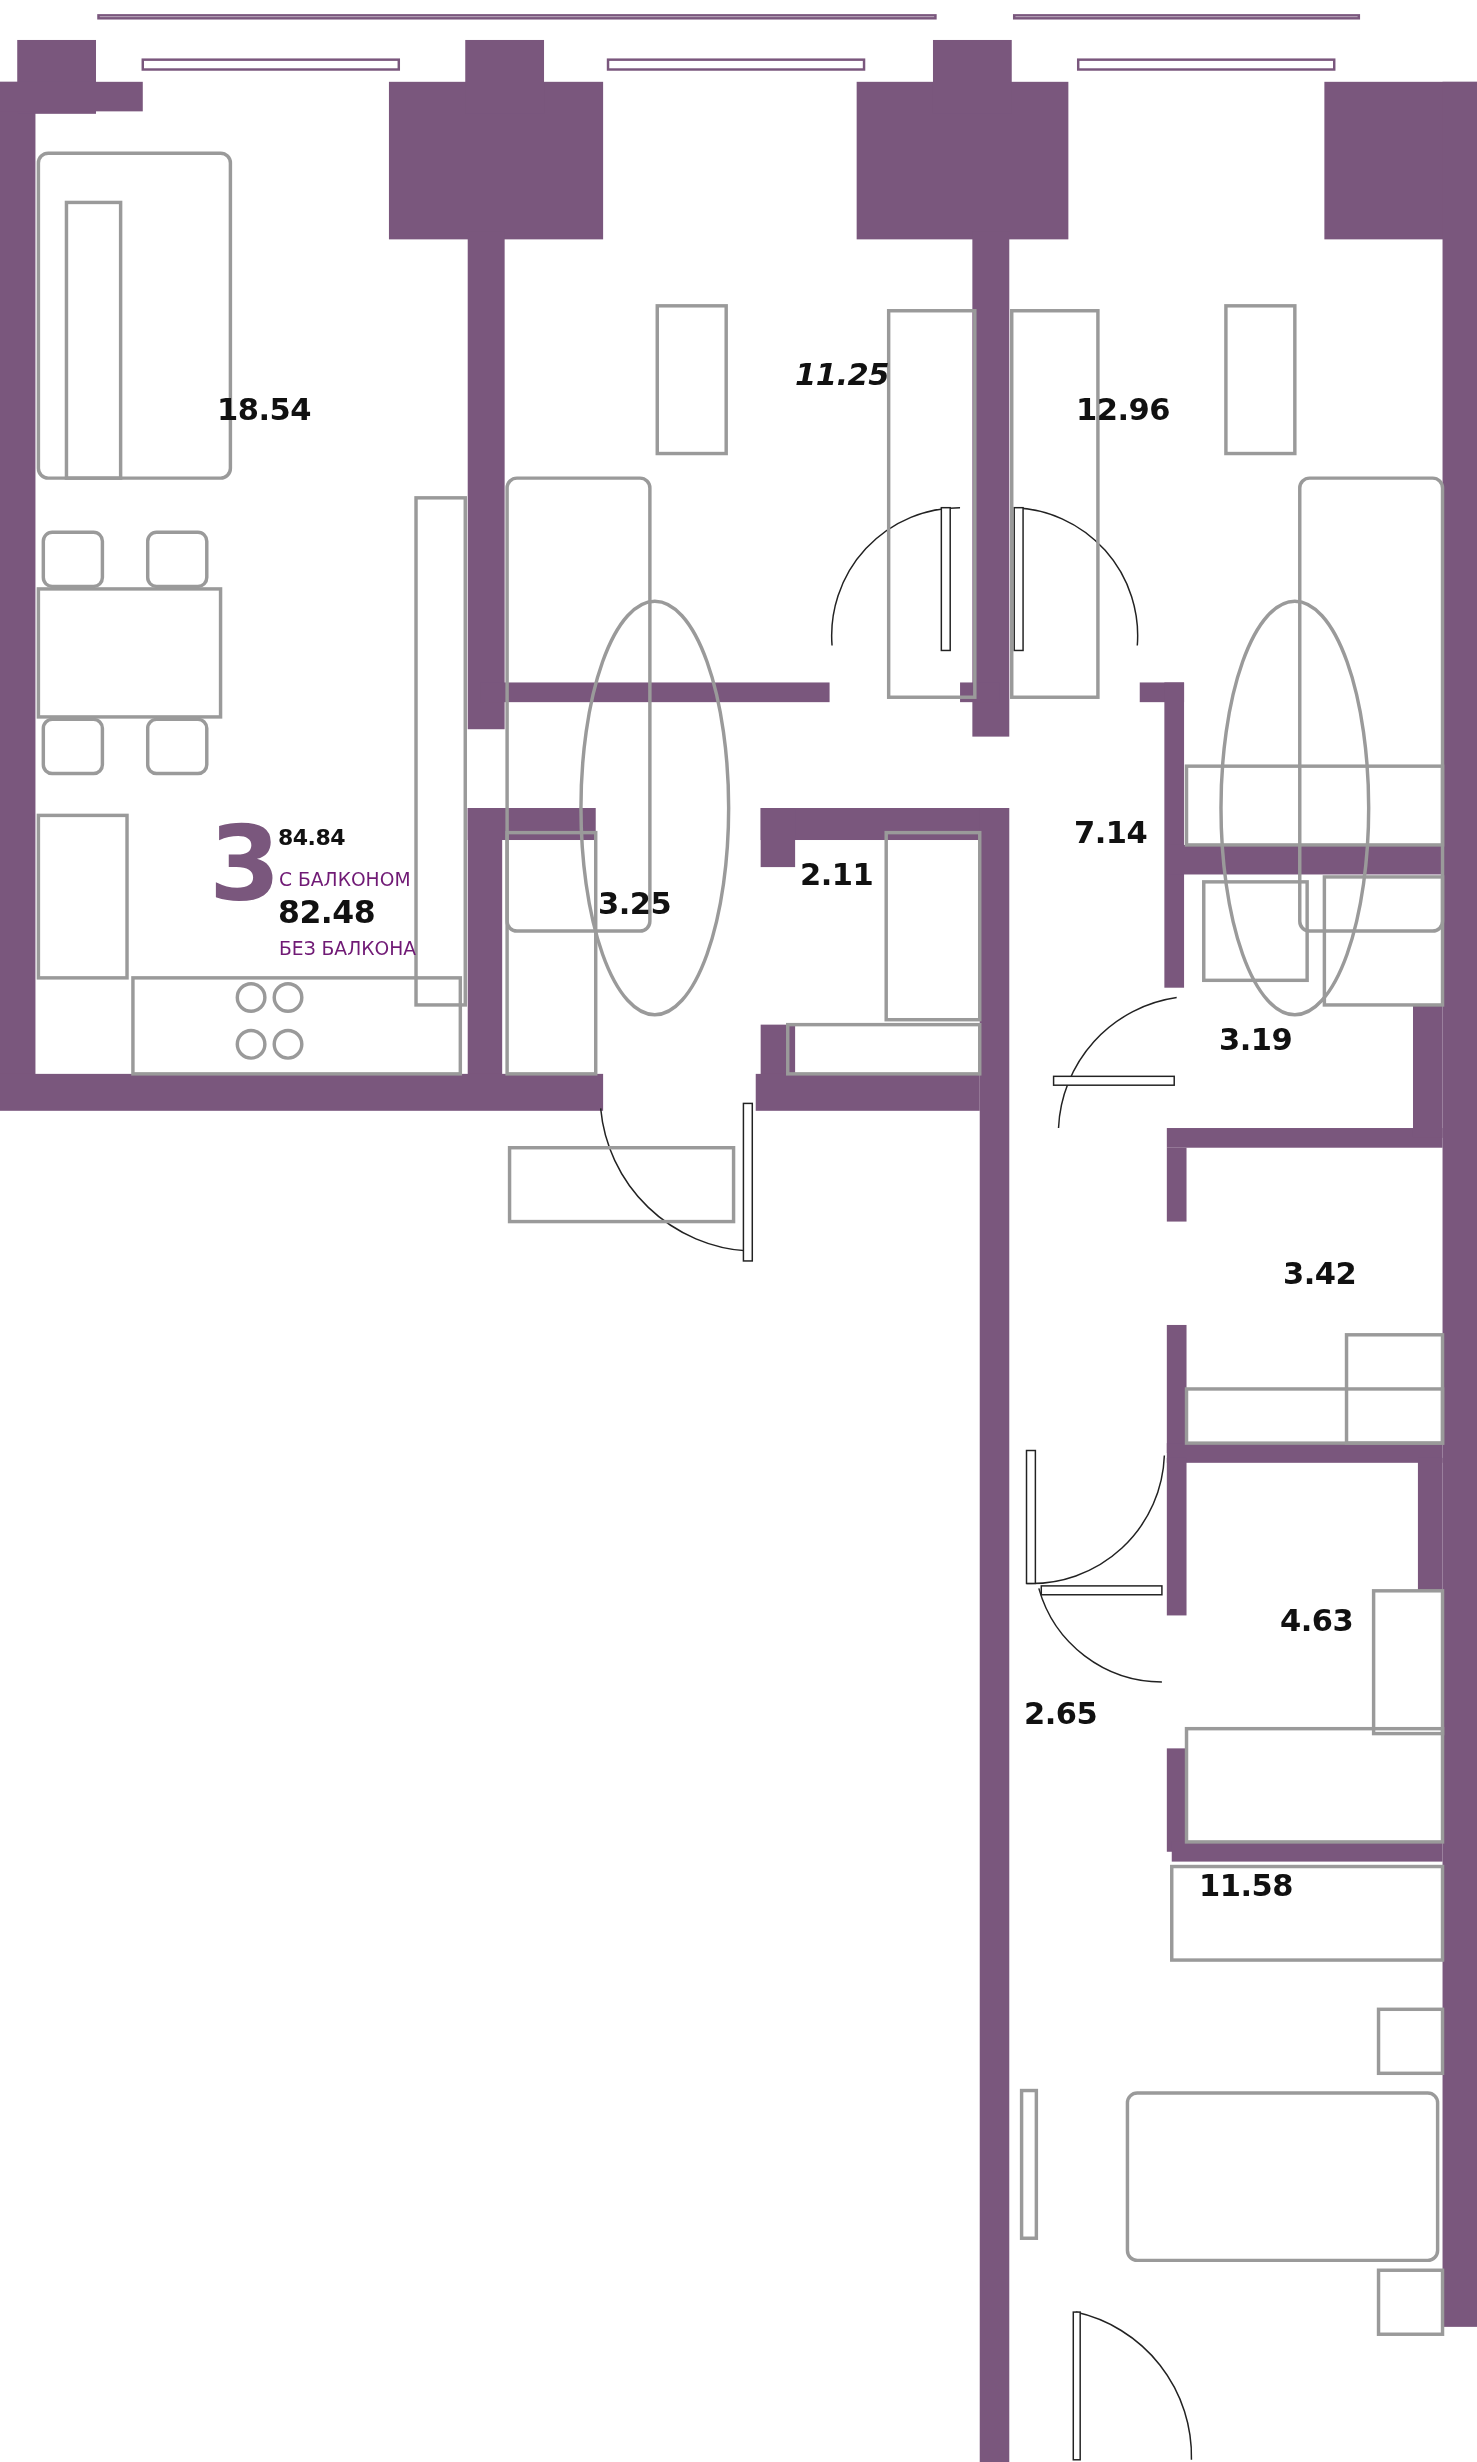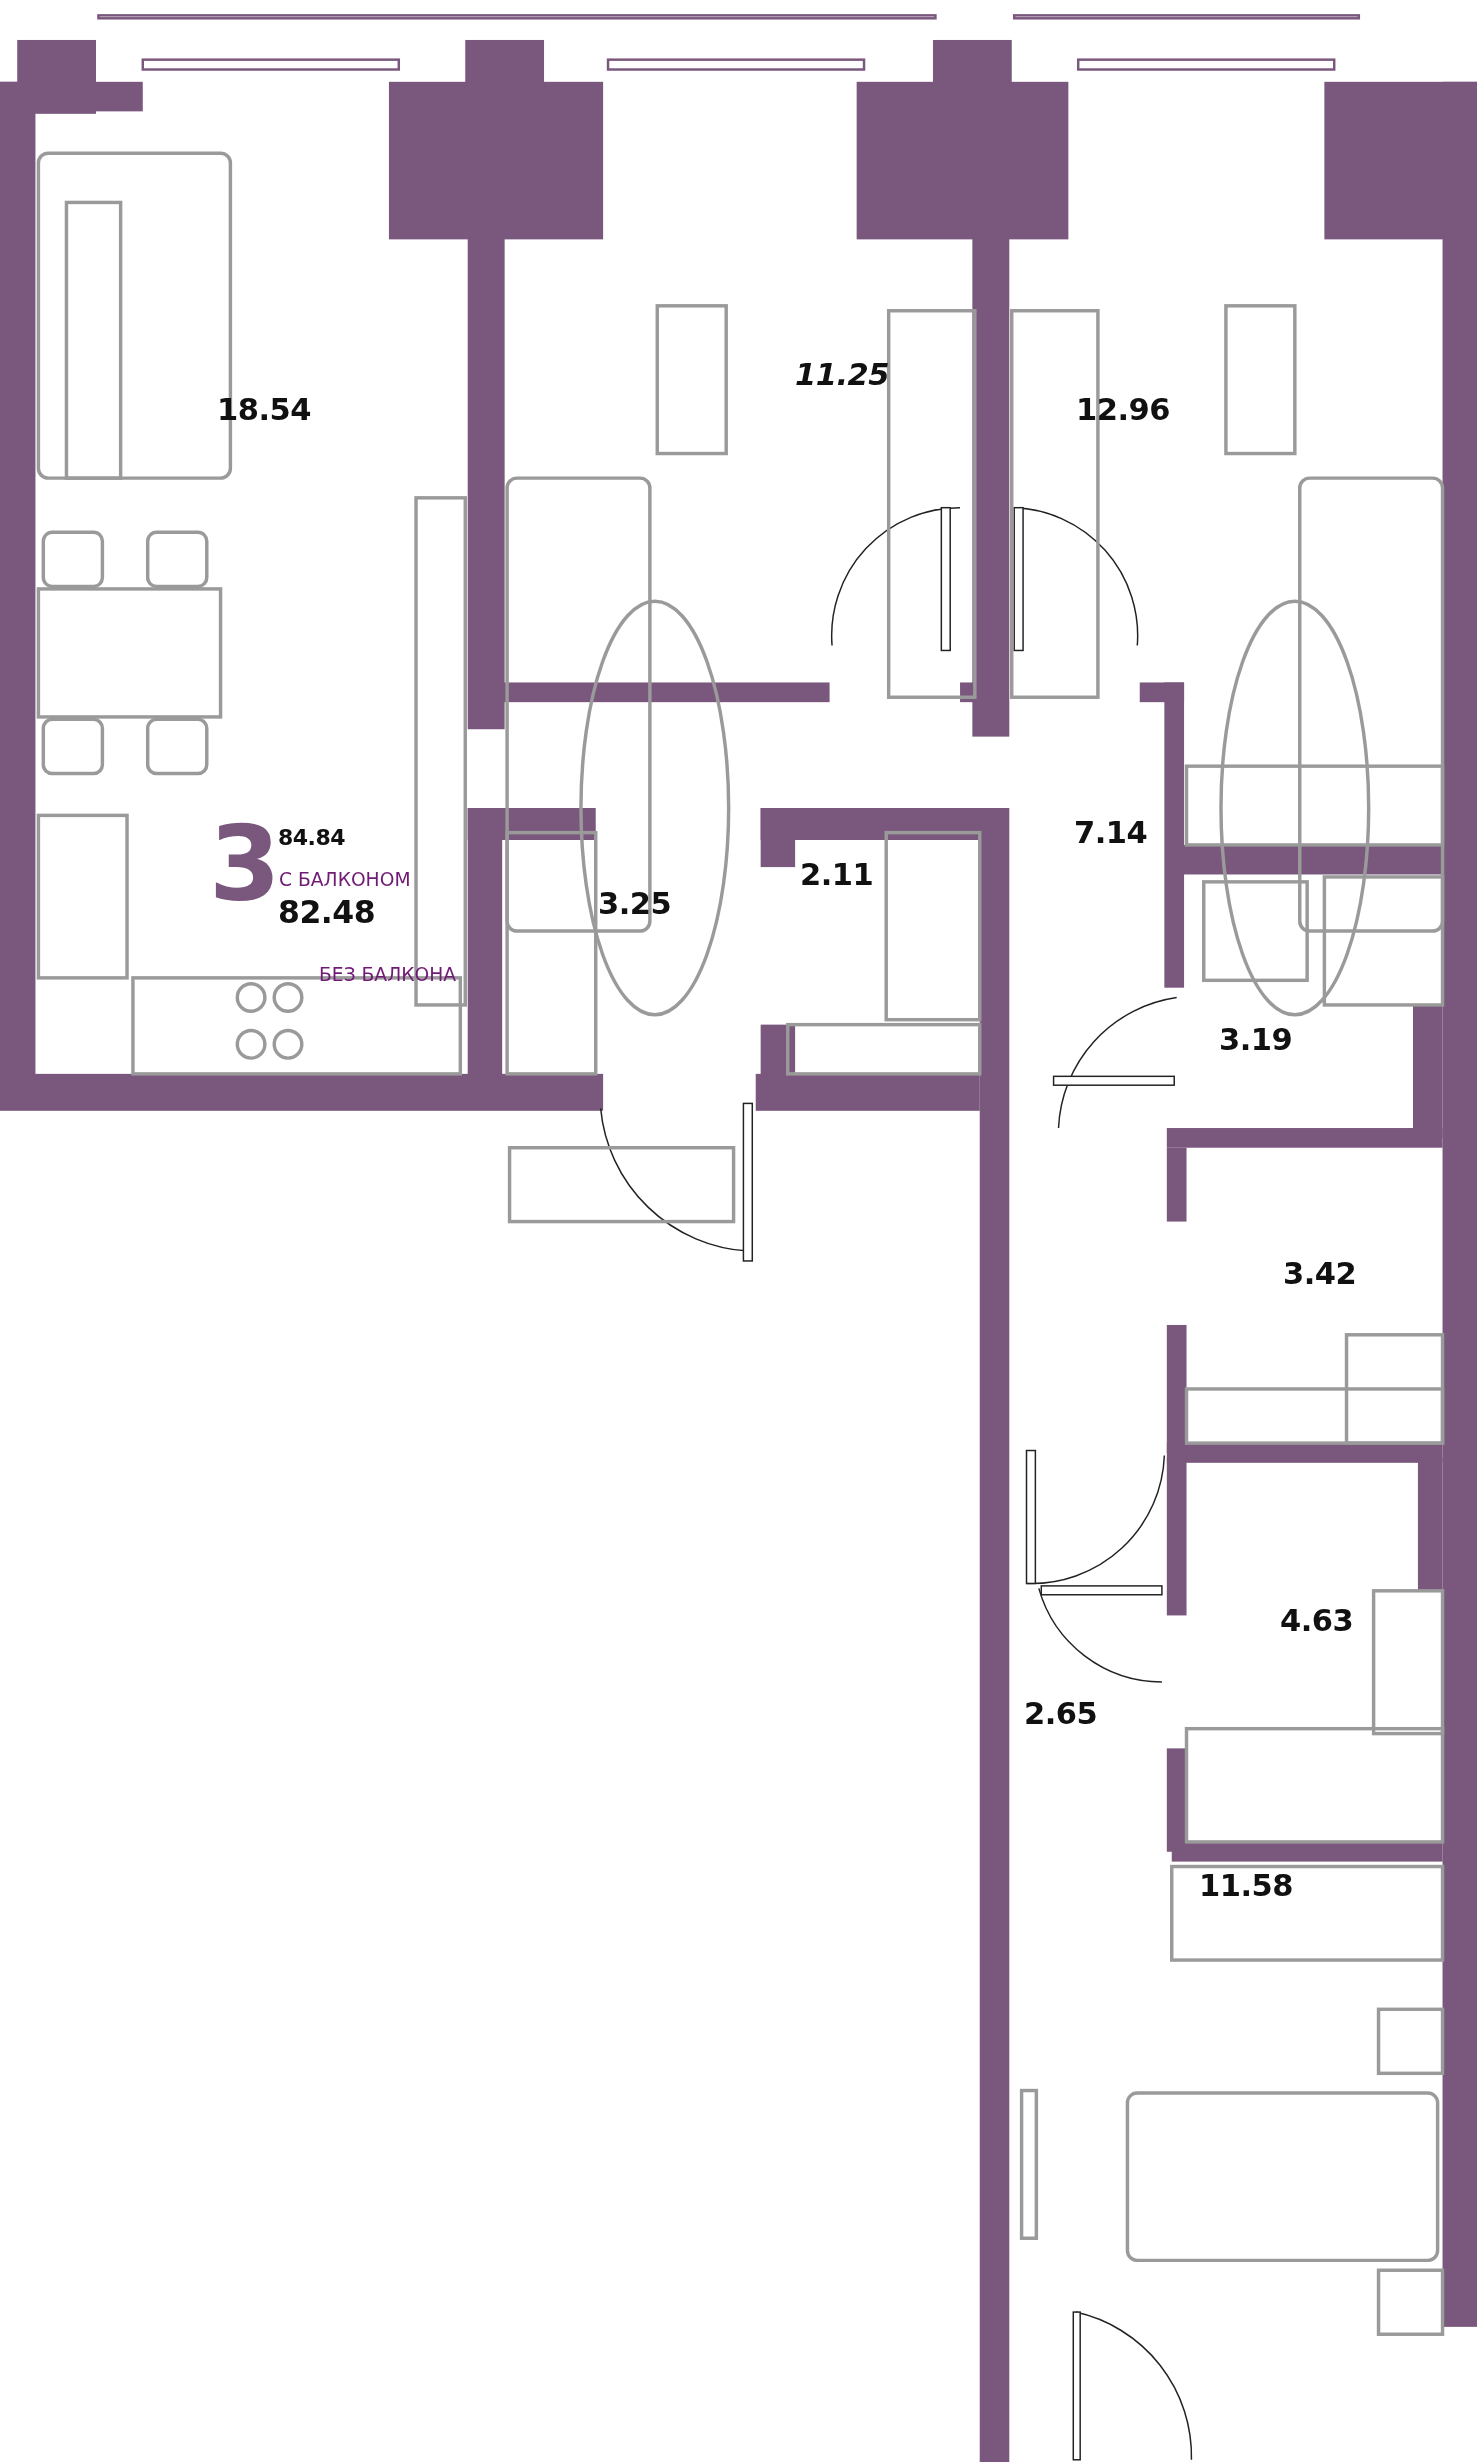--- a/index.html
+++ b/index.html
@@ -159,14 +159,14 @@
 <div class="area" style="left:1219px;top:1022px;">3.19</div>
 <div class="area" style="left:1283px;top:1256px;">3.42</div>
 <div class="area" style="left:1280px;top:1603px;">4.63</div>
 <div class="area" style="left:1024px;top:1696px;">2.65</div>
 <div class="area" style="left:1199px;top:1868px;text-align:right;">11.58</div>
 
 <div class="rooms-big" style="left:209px;top:813px;">3</div>
 <div class="area" style="left:278px;top:825px;font-size:22px;">84.84</div>
 <div class="sub" style="left:279px;top:869px;">С БАЛКОНОМ</div>
 <div class="area" style="left:278px;top:894px;font-size:31.5px;text-align:center;">82.48</div>
-<div class="sub" style="left:279px;top:964px;margin-left:40px;">БЕЗ БАЛКОНА</div>
+<div class="sub" style="left:279px;top:938px;">БЕЗ БАЛКОНА</div>
 
 
 </body></html>

